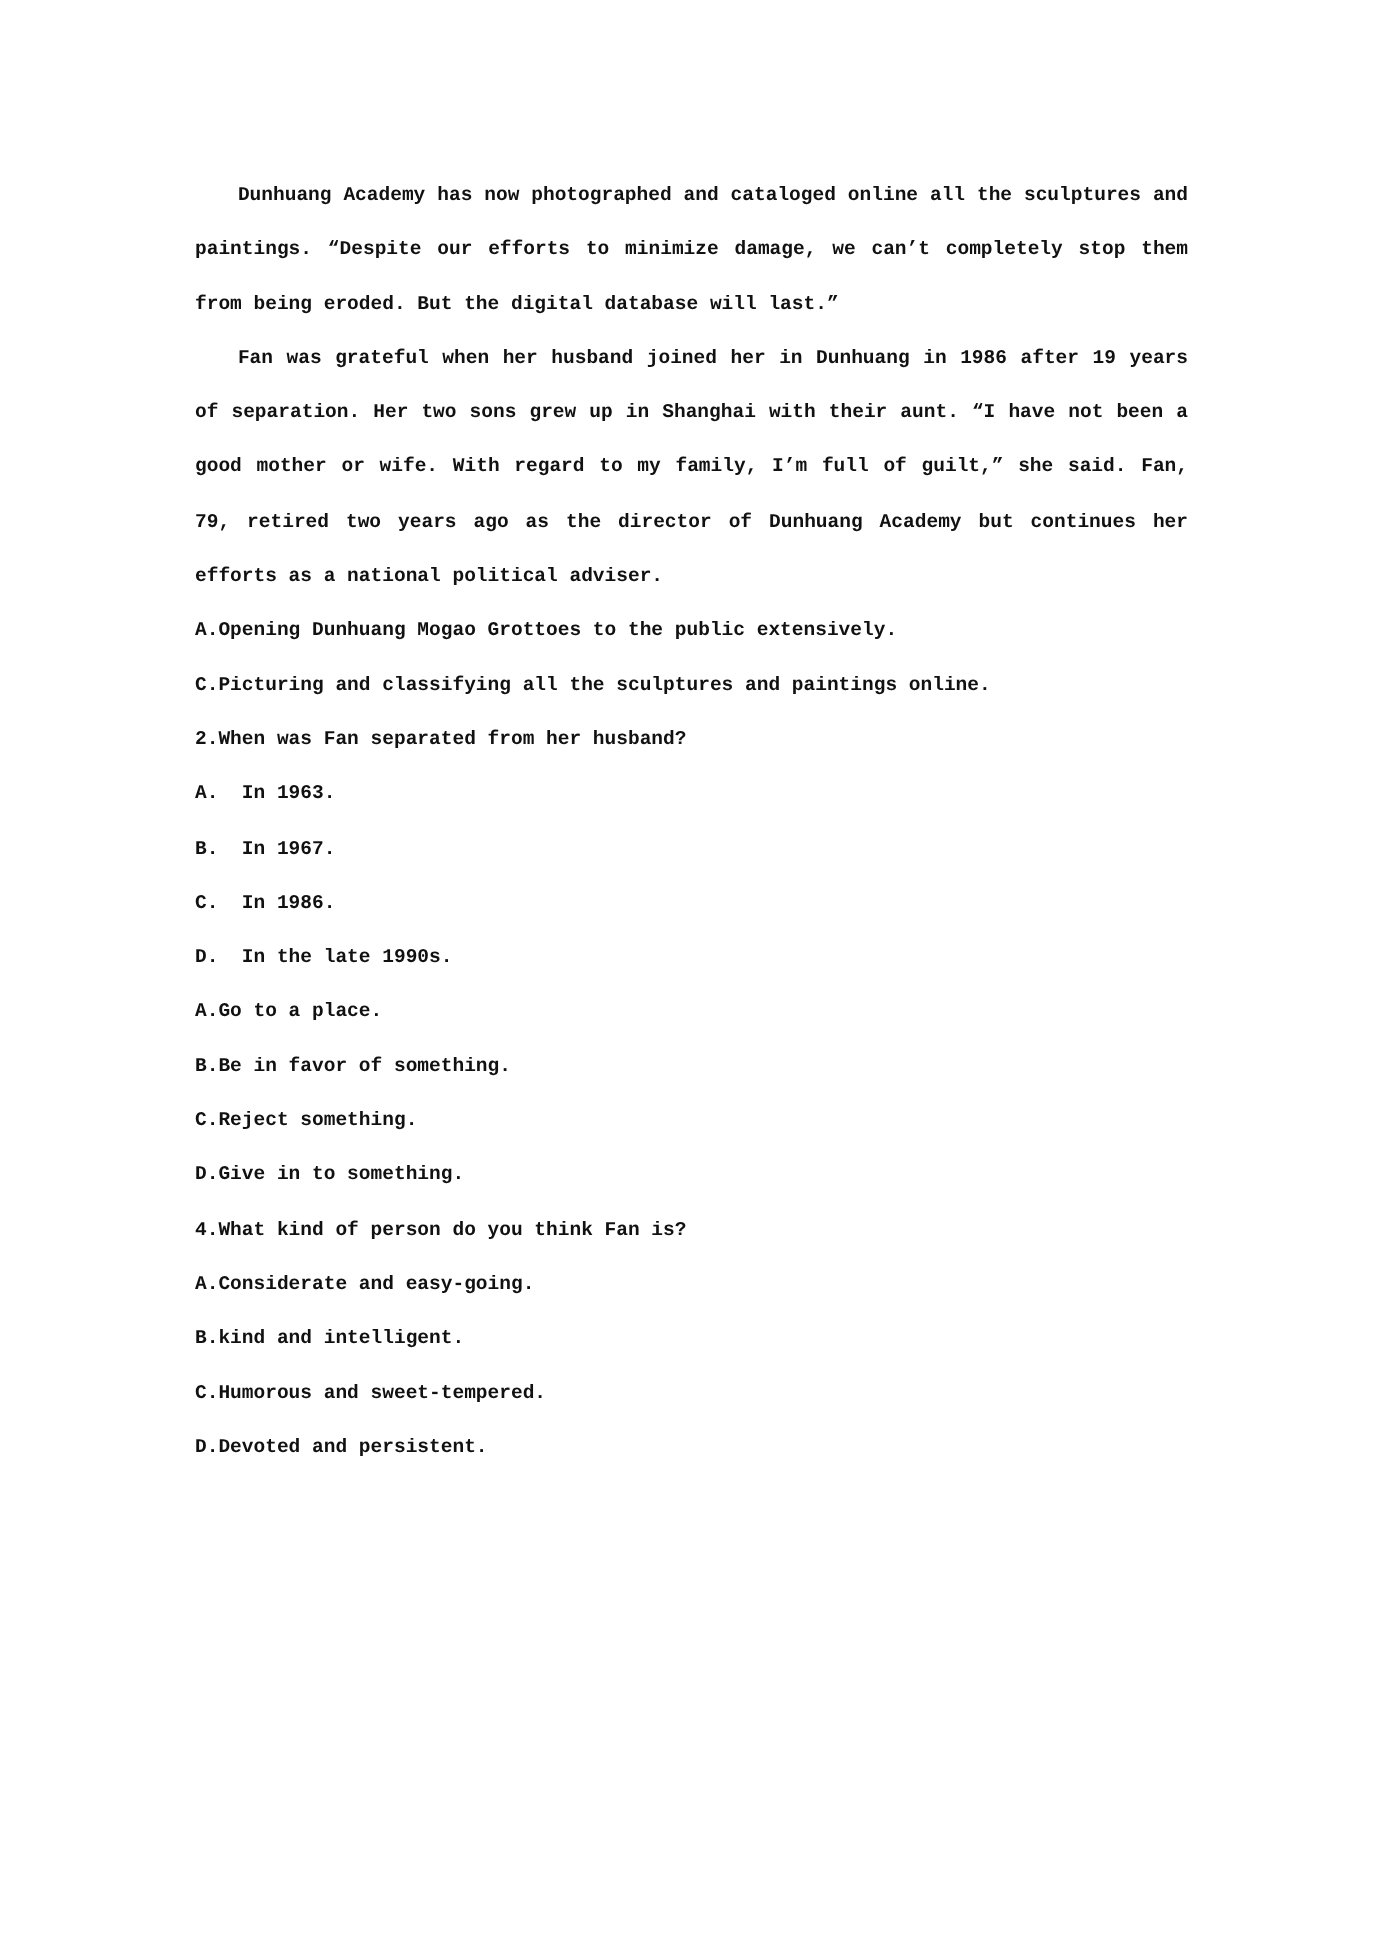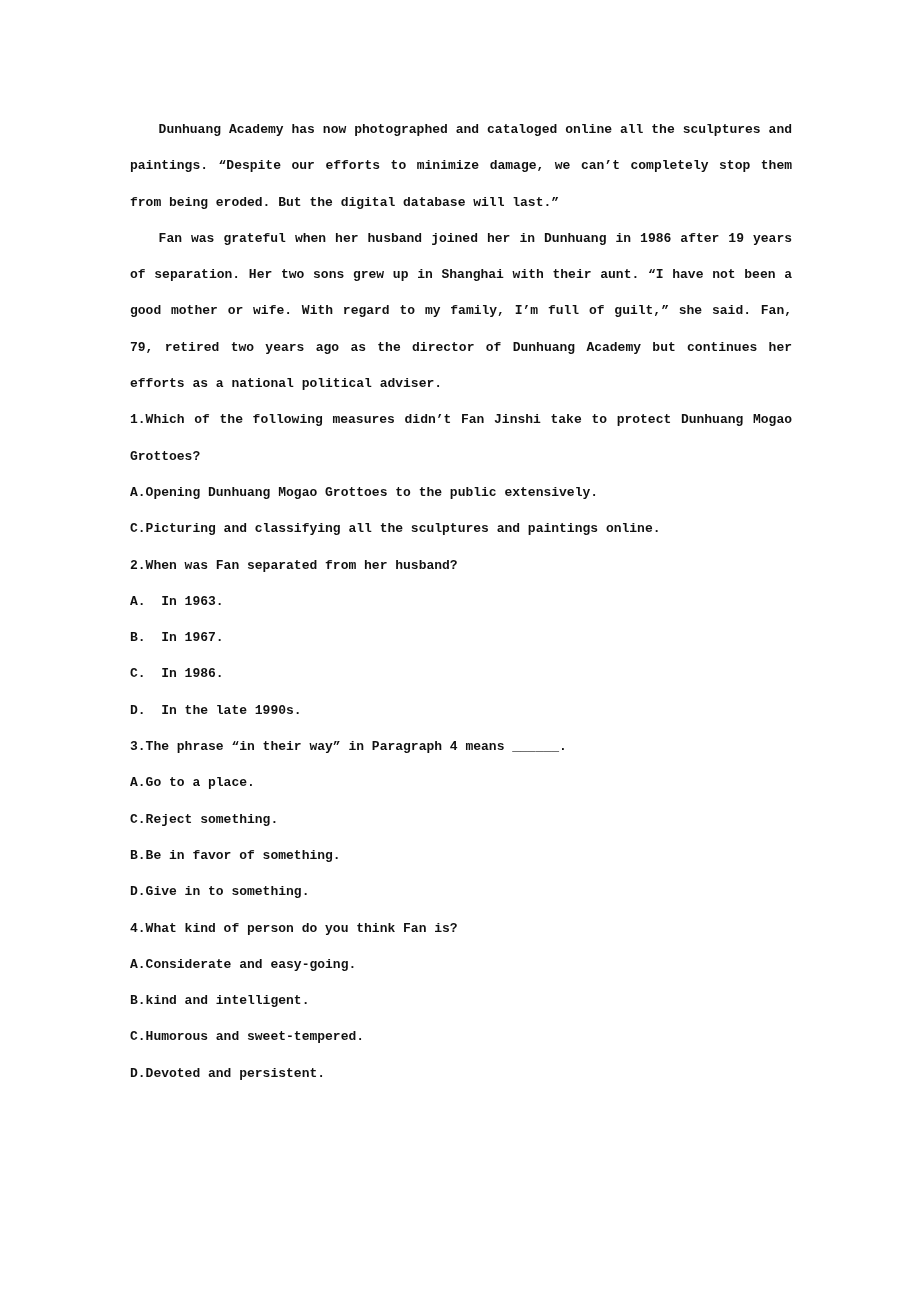--- a/index.html
+++ b/index.html
@@ -40,38 +40,36 @@
 </style>
 </head>
 <body>
 
 <div class="page">
 
   <p class="passage">Dunhuang Academy has now photographed and cataloged online all the sculptures and paintings. “Despite our efforts to minimize damage, we can’t completely stop them from being eroded. But the digital database will last.”</p>
   <p class="passage">Fan was grateful when her husband joined her in Dunhuang in 1986 after 19 years of separation. Her two sons grew up in Shanghai with their aunt. “I have not been a good mother or wife. With regard to my family, I’m full of guilt,” she said. Fan, 79, retired two years ago as the director of Dunhuang Academy but continues her efforts as a national political adviser.</p>
 
   <div class="question">
-    <p>1.Which of the following measures didn’t Fan Jinshi take to protect Dunhuang Mogao Grottoes?</p>
     <p>A.Opening Dunhuang Mogao Grottoes to the public extensively.</p>
     <p>C.Picturing and classifying all the sculptures and paintings online.</p>
   </div>
 
   <div class="question">
     <p>2.When was Fan separated from her husband?</p>
     <p>A.  In 1963.</p>
     <p>B.  In 1967.</p>
     <p>C.  In 1986.</p>
     <p>D.  In the late 1990s.</p>
   </div>
 
   <div class="question">
-    <p>3.The phrase “in their way” in Paragraph 4 means ______.</p>
     <p>A.Go to a place.</p>
+    <p>B.Be in favor of something.</p>
     <p>C.Reject something.</p>
-    <p>B.Be in favor of something.</p>
     <p>D.Give in to something.</p>
   </div>
 
   <div class="question">
     <p>4.What kind of person do you think Fan is?</p>
     <p>A.Considerate and easy-going.</p>
     <p>B.kind and intelligent.</p>
     <p>C.Humorous and sweet-tempered.</p>
     <p>D.Devoted and persistent.</p>
   </div>

